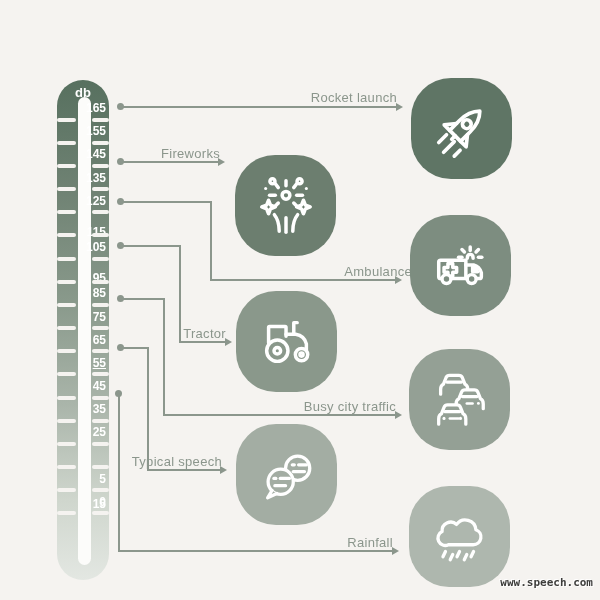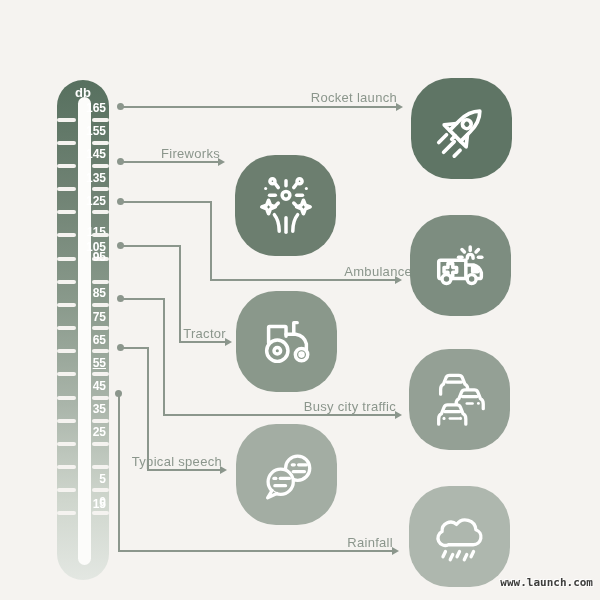--- a/index.html
+++ b/index.html
@@ -84,21 +84,21 @@
       <div class="notch notch-r" style="top: 107.11px;"></div>
       <div class="tick" style="top: 113.68px;">125</div>
       <div class="notch notch-l" style="top: 130.28px;"></div>
       <div class="notch notch-r" style="top: 130.28px;"></div>
       <div class="tick" style="top: 145px;">115</div>
       <div class="notch notch-l" style="top: 153.45px;"></div>
       <div class="notch notch-r" style="top: 153.45px;"></div>
       <div class="tick" style="top: 160.02px;">105</div>
       <div class="notch notch-l" style="top: 176.62px;"></div>
       <div class="notch notch-r" style="top: 176.62px;"></div>
-      <div class="tick" style="top: 170px; margin-left: 34px;">95</div>
+      <div class="tick" style="top: 191px; margin-left: 34px;">95</div>
       <div class="notch notch-l" style="top: 199.79px;"></div>
       <div class="notch notch-r" style="top: 199.79px;"></div>
       <div class="tick" style="top: 206.36px;">85</div>
       <div class="notch notch-l" style="top: 222.96px;"></div>
       <div class="notch notch-r" style="top: 222.96px;"></div>
       <div class="tick" style="top: 229.53px;">75</div>
       <div class="notch notch-l" style="top: 246.13px;"></div>
       <div class="notch notch-r" style="top: 246.13px;"></div>
       <div class="tick" style="top: 252.7px; text-align: center;">65</div>
       <div class="notch notch-l" style="top: 269.3px;"></div>
@@ -286,14 +286,14 @@
     <svg width="62" height="62" viewBox="0 0 64 64" fill="none" stroke="#ffffff" stroke-width="3.4" stroke-linecap="round" stroke-linejoin="round">
       <path d="M20 40 h25.5 a8 8 0 0 0 2.9-15.5 A11 11 0 0 0 28.5 19 A9 9 0 0 0 13.5 26.4 A7.5 7.5 0 0 0 20 40 Z"></path>
       <path d="M17 47 l-2.6 5.4"></path>
       <path d="M24.5 50 l-2.6 5.4"></path>
       <path d="M31.5 47 l-2.6 5.4"></path>
       <path d="M39 50 l-2.6 5.4"></path>
       <path d="M46 47 l-2.6 5.4"></path>
     </svg>
   </div>
 
-  <div class="wm">www.launch.com</div>
+  <div class="wm">www.speech.com</div>
 </div>
 
 </body></html>

